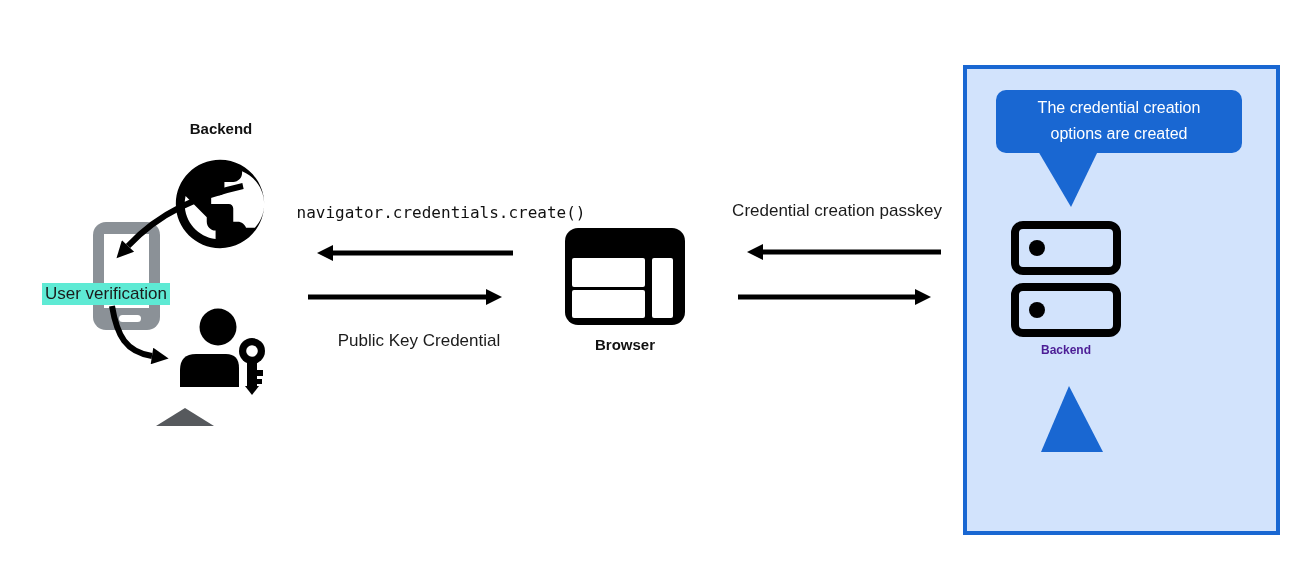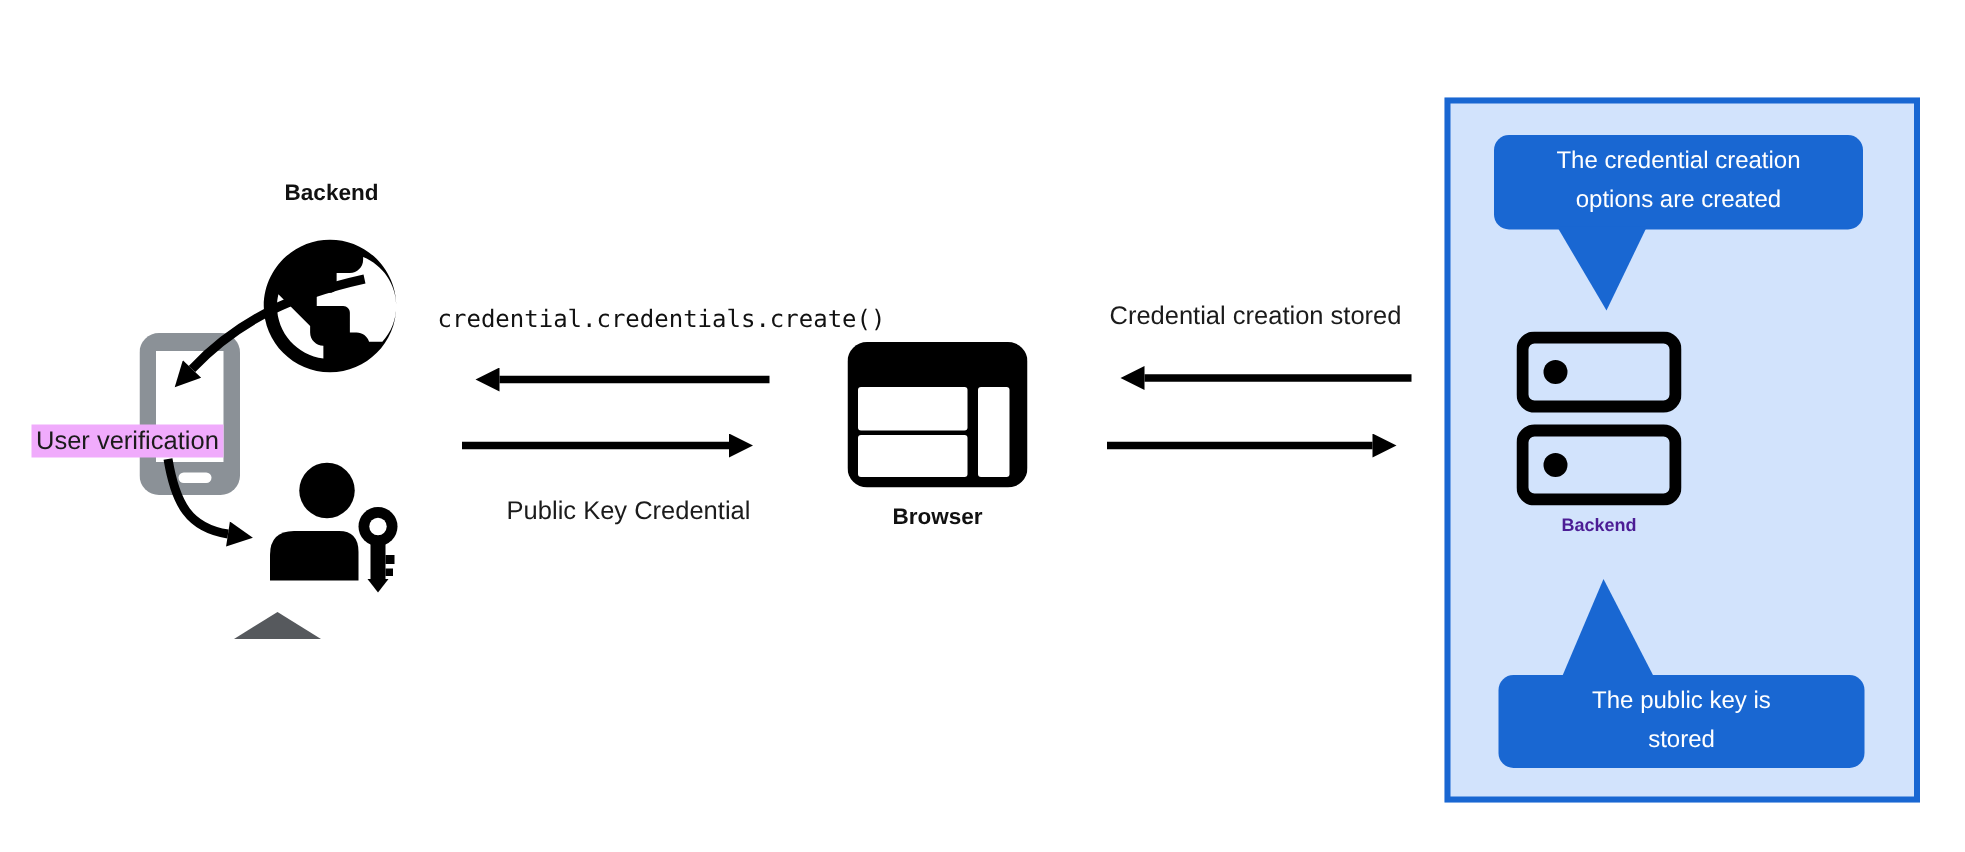--- a/index.html
+++ b/index.html
@@ -4,21 +4,21 @@
 <style>
   html,body{margin:0;padding:0;background:#fff;}
   .stage{position:relative;width:1310px;height:568px;background:#ffffff;overflow:hidden;
          font-family:"Liberation Sans",sans-serif;color:#1b1b1b;}
   .lbl{position:absolute;text-align:center;font-size:17px;color:#1b1b1b;}
   .lbl-bold{position:absolute;text-align:center;font-size:15px;font-weight:700;color:#111;}
   .mono{position:absolute;text-align:center;font-family:"DejaVu Sans Mono",monospace;font-size:16px;color:#111;}
   .overlay{position:absolute;left:0;top:0;z-index:3;}
   .icon{position:absolute;z-index:4;}
   .phone{z-index:2;}
-  .uv-label{position:absolute;left:21px;top:283px;font-size:17px;background:#f0abfc;
+  .uv-label{position:absolute;left:42px;top:283px;font-size:17px;background:#5eead4;
             padding:1px 3px;z-index:6;white-space:nowrap;}
   .tooltip-box{position:absolute;left:116px;top:425px;width:231px;height:43px;z-index:5;
                background:#56595d;border-radius:7px;color:#fff;font-size:20px;
                text-align:center;line-height:43px;white-space:nowrap;}
   .tooltip-tail{position:absolute;left:156px;top:408px;width:0;height:0;z-index:5;
                 border-left:29px solid transparent;border-right:29px solid transparent;
                 border-bottom:18px solid #56595d;}
   .panel{position:absolute;left:963px;top:65px;width:317px;height:470px;z-index:1;
          background:#d2e3fc;border:4px solid #1967d2;box-sizing:border-box;}
   .callout{position:absolute;background:#1967d2;border-radius:10px;color:#ffffff;
@@ -70,48 +70,46 @@
     <circle cx="74" cy="48" r="13" fill="#000"></circle>
     <circle cx="74" cy="48" r="5.8" fill="#fff"></circle>
     <rect x="69" y="59" width="10" height="25" fill="#000"></rect>
     <rect x="79" y="67" width="6" height="6" fill="#000"></rect>
     <rect x="79" y="76" width="5" height="5" fill="#000"></rect>
     <path d="M67 83 L81 83 L74 92 Z" fill="#000"></path>
   </svg>
 
   <div class="tooltip-tail"></div>
 
-  <div class="mono" style="left:291px;top:203px;width:300px;">credential.credentials.create()</div>
+  <div class="mono" style="left:291px;top:203px;width:300px;">navigator.credentials.create()</div>
   <div class="lbl" style="left:319px;top:331px;width:200px;">Public Key Credential</div>
 
   <svg class="icon" style="left:565px;top:228px;" width="120" height="97">
     <rect x="0" y="0" width="120" height="97" rx="13" fill="#000"></rect>
     <rect x="7" y="30" width="73" height="29" rx="2" fill="#fff"></rect>
     <rect x="7" y="62" width="73" height="28" rx="2" fill="#fff"></rect>
     <rect x="87" y="30" width="21" height="60" rx="2" fill="#fff"></rect>
   </svg>
   <div class="lbl-bold" style="left:565px;top:336px;width:120px;">Browser</div>
 
-  <div class="lbl" style="left:712px;top:201px;width:250px;">Credential creation stored</div>
+  <div class="lbl" style="left:712px;top:201px;width:250px;">Credential creation passkey</div>
 
   <div class="panel">
     <div class="callout callout-top">The credential creation
 options are created</div>
     <svg class="tail-svg" style="left:66px;top:81px;" width="70" height="58">
       <polygon points="5,1 65,1 38,57" fill="#1967d2"></polygon>
     </svg>
 
     <svg class="tail-svg" style="left:44px;top:152px;" width="110" height="116">
       <rect x="4" y="4" width="102" height="46" rx="8" fill="none" stroke="#000" stroke-width="8"></rect>
       <circle cx="26" cy="27" r="8" fill="#000"></circle>
       <rect x="4" y="66" width="102" height="46" rx="8" fill="none" stroke="#000" stroke-width="8"></rect>
       <circle cx="26" cy="89" r="8" fill="#000"></circle>
     </svg>
     <div class="backend-label">Backend</div>
 
     <svg class="tail-svg" style="left:69px;top:315px;" width="70" height="70">
       <polygon points="5,68 67,68 33,2" fill="#1967d2"></polygon>
     </svg>
-    <div class="callout callout-bottom">The public key is
-stored</div>
   </div>
 
 </div>
 
 </body></html>

